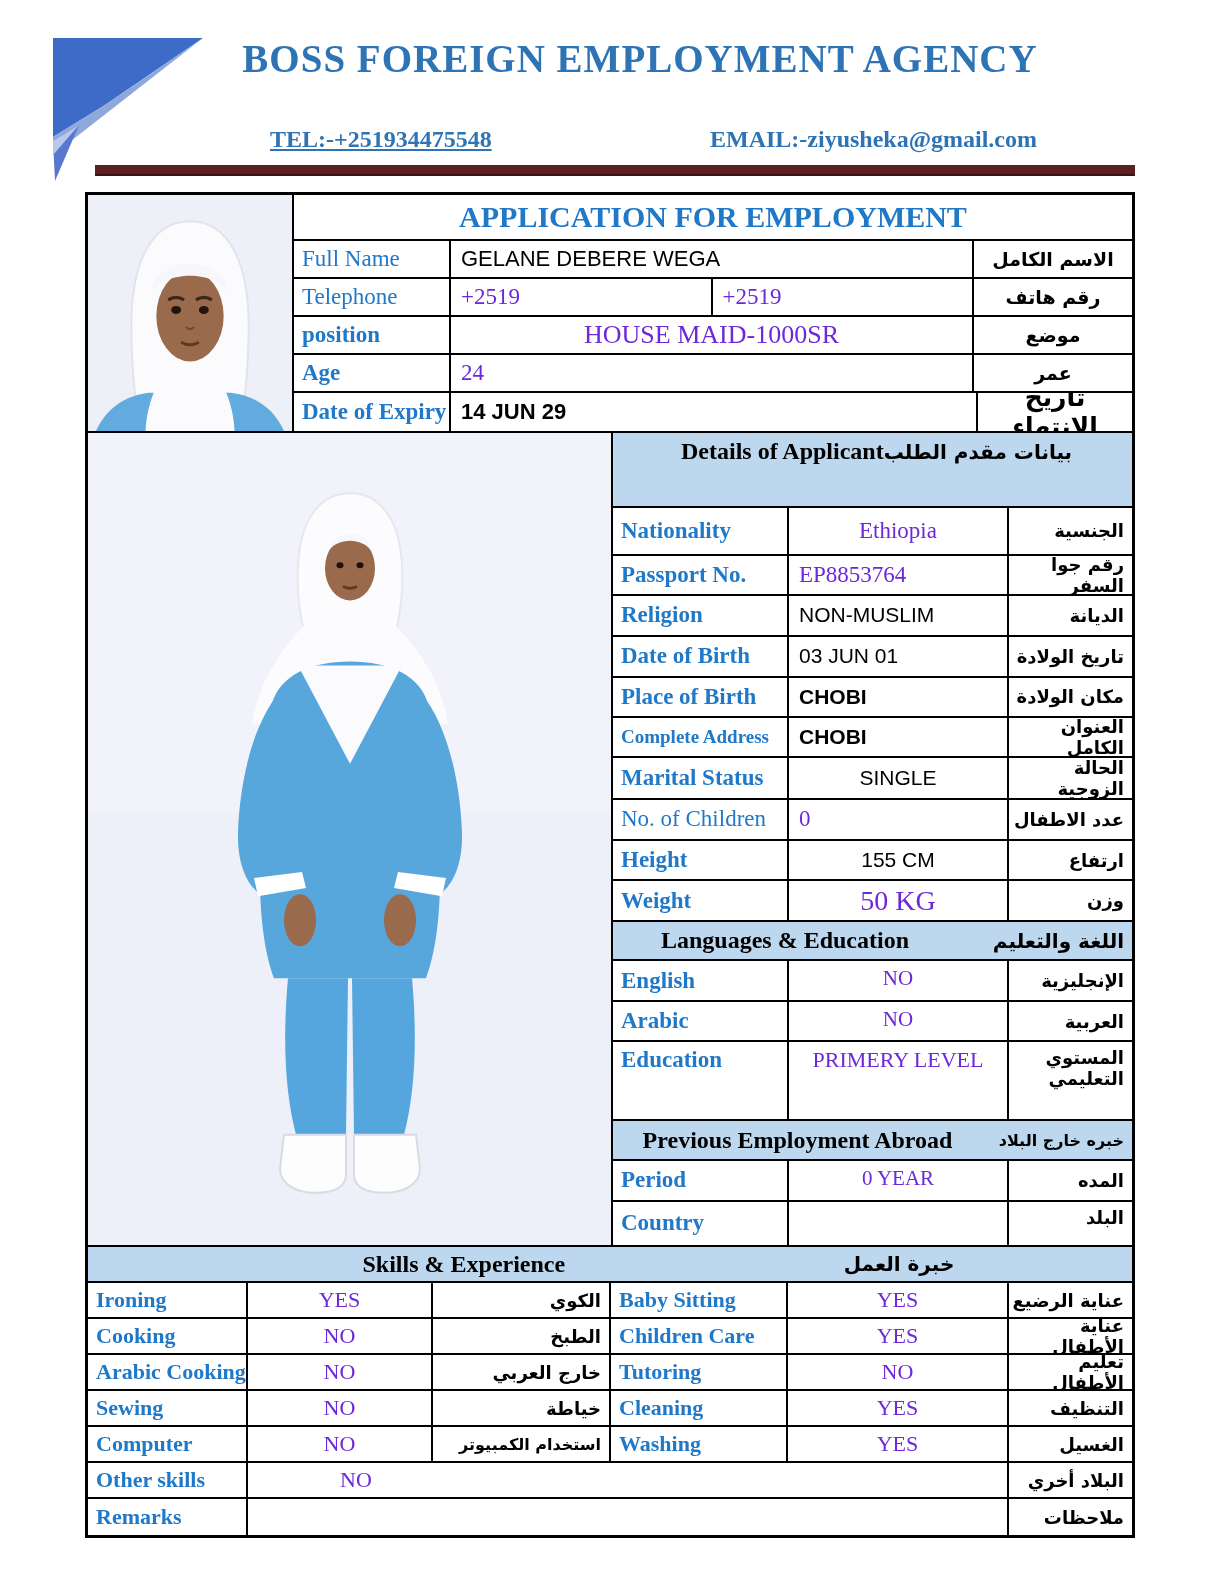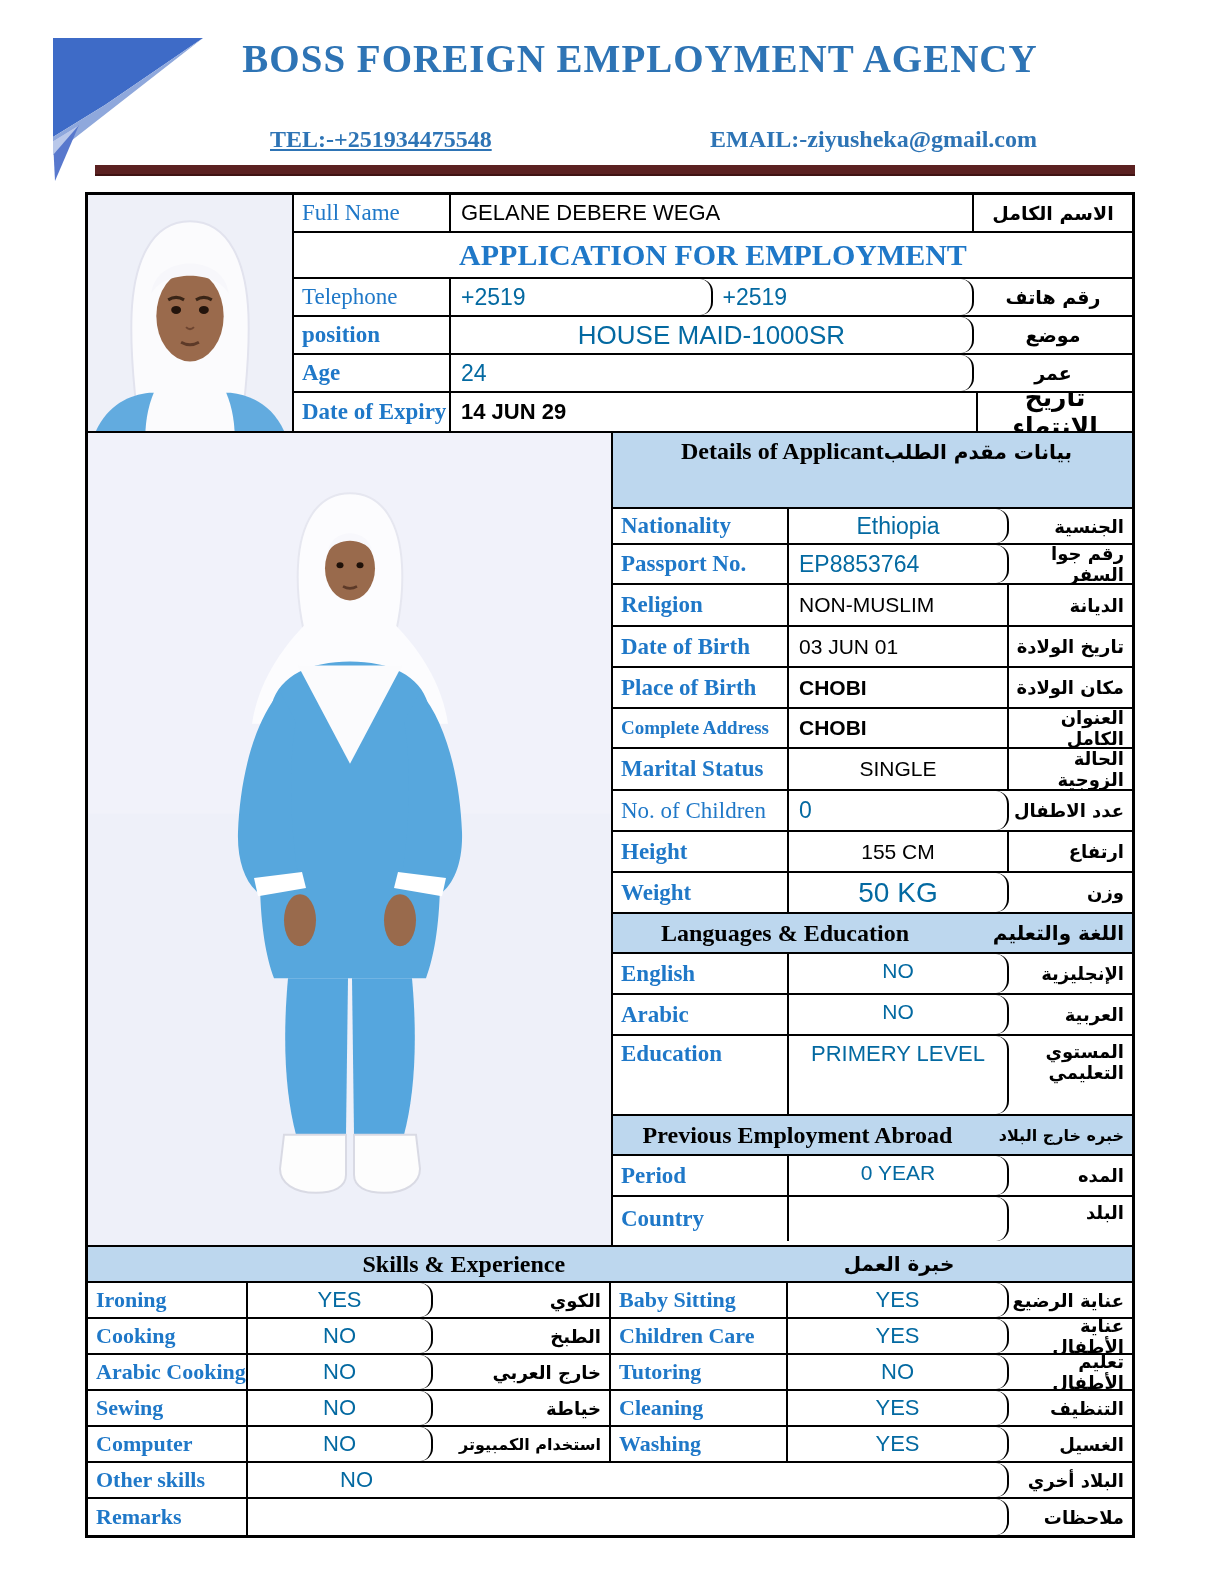--- a/index.html
+++ b/index.html
@@ -17,21 +17,21 @@
   .sheet{position:absolute;left:85px;top:192px;width:1050px;border:3px solid #000;box-sizing:border-box;background:#fff;}
   .blk{display:flex;}
   .bb{border-bottom:2px solid #000;}
   .br{border-right:2px solid #000;}
   .r{display:flex;box-sizing:border-box;}
   .c{box-sizing:border-box;display:flex;align-items:center;overflow:hidden;}
   .col{display:flex;flex-direction:column;flex:1;box-sizing:border-box;}
   
   .lbl{color:#1F78C8;font-family:"Liberation Serif",serif;font-size:23px;padding-left:8px;}
   .b{font-weight:bold;}
-  .ser{font-family:Liberation Sans, sans-serif;font-size:23px;color:#0369a1;padding-left:10px;border-radius:13px;}
+  .ser{font-family:Liberation Serif, serif;font-size:23px;color:#6d28d9;padding-left:10px;}
   .san{font-family:"Liberation Sans",sans-serif;font-size:21px;color:#000;padding-left:10px;}
   .ar{font-family:"DejaVu Sans",sans-serif;font-weight:bold;font-size:18px;color:#000;
       direction:rtl;justify-content:flex-start;padding-right:8px;}
   .arl{justify-content:flex-end;padding-right:0;padding-left:4px;}
   .cen{justify-content:center;text-align:center;padding-left:0;padding-right:0;}
   .top-al{align-items:flex-start;padding-top:5px;}
   .sec{background:#BDD7EE;}
   .app-title{font-weight:bold;font-size:30px;color:#1F78C8;font-family:"Liberation Serif",serif;}
   .sec-en{font-weight:bold;font-size:24px;color:#000;font-family:"Liberation Serif",serif;}
   .small-lbl{font-size:19px;}
@@ -69,29 +69,29 @@
           <path d="M109 104 Q117 99 125 104" stroke="#3a2517" stroke-width="3" fill="none"></path>
           <ellipse cx="89" cy="114" rx="5" ry="4" fill="#23140c"></ellipse>
           <ellipse cx="117" cy="114" rx="5" ry="4" fill="#23140c"></ellipse>
           <path d="M99 131 Q103 135 107 131" stroke="#6e4530" stroke-width="2" fill="none"></path>
           <path d="M94 146 Q103 151 112 146" stroke="#5d3a28" stroke-width="3" fill="none"></path>
           <path d="M8 234 C 20 208 42 198 62 196 L 144 196 C 164 198 186 208 198 234 Z" fill="#62ABDF"></path>
           <path d="M58 234 C 60 196 78 166 103 166 C 128 166 146 196 148 234 Z" fill="#fbfbfd"></path>
         </svg>
       </div>
       <div class="col">
+        <div class="r bb" style="height:46px">
+          <div class="c cen" style="flex:1">
+            <span class="app-title">APPLICATION FOR EMPLOYMENT</span>
+          </div>
+        </div>
         <div class="r bb" style="height:38px">
           <div class="c br lbl" style="width:157px">Full Name</div>
           <div class="c br san" style="flex:1;font-size:22px">GELANE DEBERE WEGA</div>
           <div class="c ar cen" style="width:158px;font-size:19px">الاسم الكامل</div>
-        </div>
-        <div class="r bb" style="height:46px">
-          <div class="c cen" style="flex:1">
-            <span class="app-title">APPLICATION FOR EMPLOYMENT</span>
-          </div>
         </div>
         <div class="r bb" style="height:38px">
           <div class="c br lbl" style="width:157px">Telephone</div>
           <div class="c br ser" style="flex:1">+2519</div>
           <div class="c br ser" style="flex:1">+2519</div>
           <div class="c ar cen" style="width:158px;font-size:19px">رقم هاتف</div>
         </div>
         <div class="r bb" style="height:38px">
           <div class="c br lbl b" style="width:157px">position</div>
           <div class="c br ser cen" style="flex:1;font-size:26px">HOUSE MAID-1000SR</div>
@@ -144,21 +144,21 @@
 
           <path d="M196 700 L 258 700 L 258 740 C 258 752 246 758 228 758 C 206 758 192 748 192 734 Z" fill="#fdfdfd" stroke="#d9dae4" stroke-width="2"></path>
           <path d="M328 700 L 266 700 L 266 740 C 266 752 278 758 296 758 C 318 758 332 748 332 734 Z" fill="#fdfdfd" stroke="#d9dae4" stroke-width="2"></path>
         </svg>
       </div>
       <div class="col">
         <div class="r bb sec top-al" style="height:76px;padding-left:68px">
           <span class="sec-en">Details of Applicant</span>
           <span class="ar" style="font-size:20px;margin-right:16px;padding-top:2px">بيانات مقدم الطلب</span>
         </div>
-        <div class="r bb" style="height:36px">
+        <div class="r bb" style="height:48px">
           <div class="c br lbl b" style="width:176px">Nationality</div>
           <div class="c br ser cen" style="flex:1">Ethiopia</div>
           <div class="c ar" style="width:123px">الجنسية</div>
         </div>
         <div class="r bb" style="height:40px">
           <div class="c br lbl b" style="width:176px">Passport No.</div>
           <div class="c br ser" style="flex:1">EP8853764</div>
           <div class="c ar" style="width:123px">رقم جوا السفر</div>
         </div>
         <div class="r bb" style="height:42px">

